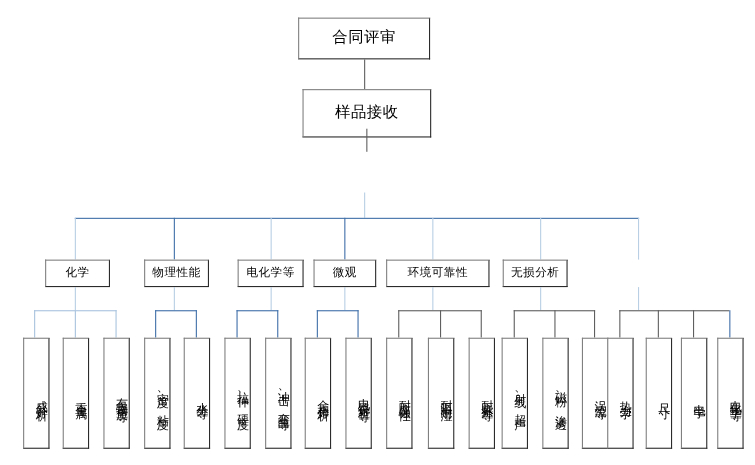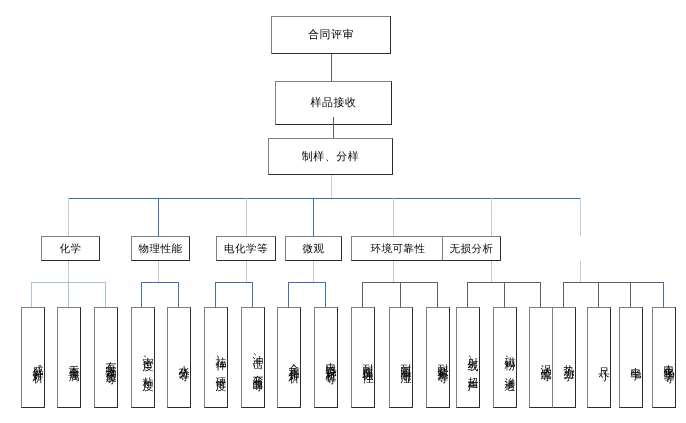--- a/index.html
+++ b/index.html
@@ -29,21 +29,21 @@
     display: flex;
     align-items: center;
     justify-content: center;
     color: #000000;
     font-size: 11px;
     line-height: 1.25;
     letter-spacing: 0.5px;
     white-space: nowrap;
   }
   .node.top {
-    font-size: 11px;
+    font-size: 14px;
   }
   .node.cat {
     font-size: 10.5px;
   }
   .node.leaf {
     font-size: 11px;
     writing-mode: vertical-rl;
     text-orientation: upright;
     align-items: flex-start;
     justify-content: center;
@@ -85,23 +85,20 @@
   </div>
 
   <div class="ln v dark" style="left:331px; top:54px; height:27px;"></div>
 
   <div class="node top" style="left:275px; top:81px; width:117px; height:44px;">
     <span>样品接收</span>
   </div>
 
   <div class="ln v dark" style="left:333px; top:117px; height:21px;"></div>
 
-  <div class="node top" style="left:268px; top:138px; width:125px; height:37px;">
-    <span>制样、分样</span>
-  </div>
 
   <div class="ln v drop" style="left:331px; top:175px; height:23px;"></div>
 
   <div class="ln h bus" style="left:68px; top:198px; width:513px;"></div>
 
   <div class="ln v drop" style="left:68px;  top:198px; height:38px;"></div>
   <div class="ln v bus" style="left:158px; top:198px; height:38px;"></div>
   <div class="ln v drop" style="left:246px; top:198px; height:38px;"></div>
   <div class="ln v bus" style="left:313px; top:198px; height:38px;"></div>
   <div class="ln v drop" style="left:393px; top:198px; height:38px;"></div>
@@ -116,21 +113,21 @@
   </div>
   <div class="node cat" style="left:216px; top:236px; width:60px; height:25px;">
     <span>电化学等</span>
   </div>
   <div class="node cat" style="left:285px; top:236px; width:57px; height:25px;">
     <span>微观</span>
   </div>
   <div class="node cat" style="left:351px; top:236px; width:94px; height:25px;">
     <span>环境可靠性</span>
   </div>
-  <div class="node cat" style="left:442px; top:236px; width:59px; height:25px;">
+  <div class="node cat" style="left:457px; top:236px; width:59px; height:25px;">
     <span>无损分析</span>
   </div>
 
   <div class="ln v drop" style="left:68px;  top:261px; height:21px;"></div>
   <div class="ln v drop" style="left:158px; top:261px; height:21px;"></div>
   <div class="ln v drop" style="left:246px; top:261px; height:21px;"></div>
   <div class="ln v drop" style="left:313px; top:261px; height:21px;"></div>
   <div class="ln v drop" style="left:393px; top:261px; height:21px;"></div>
   <div class="ln v drop" style="left:491px; top:261px; height:21px;"></div>
   <div class="ln v drop" style="left:580px; top:261px; height:21px;"></div>

